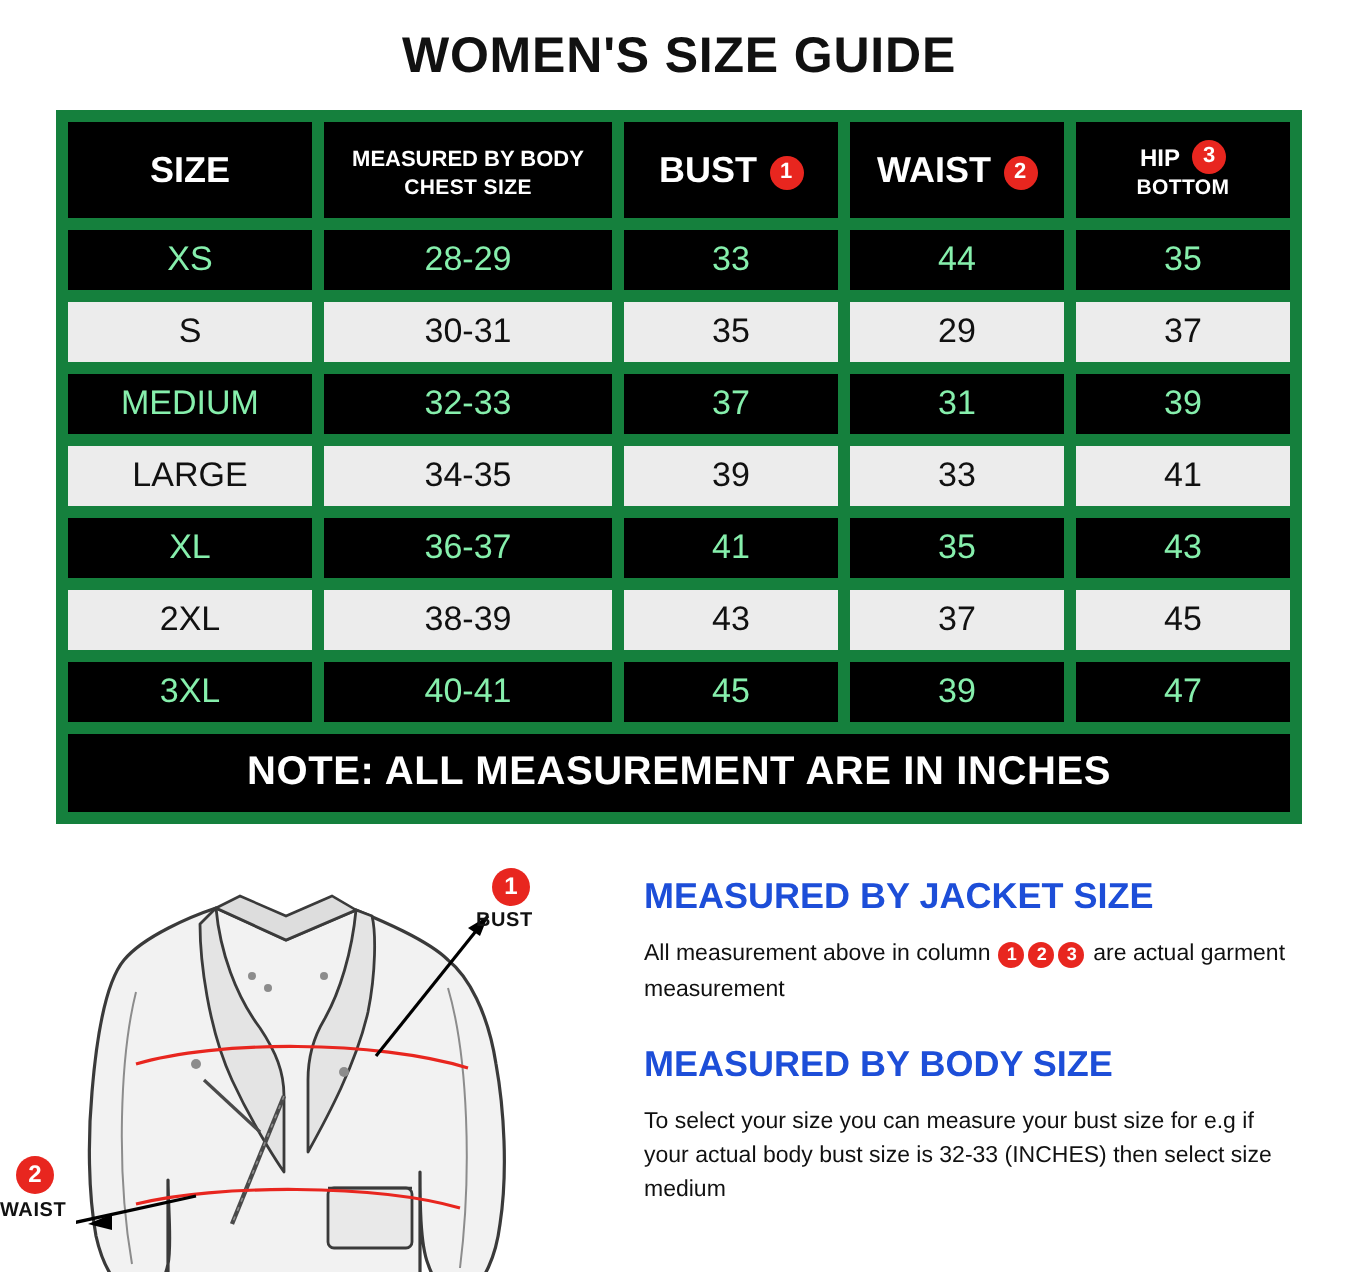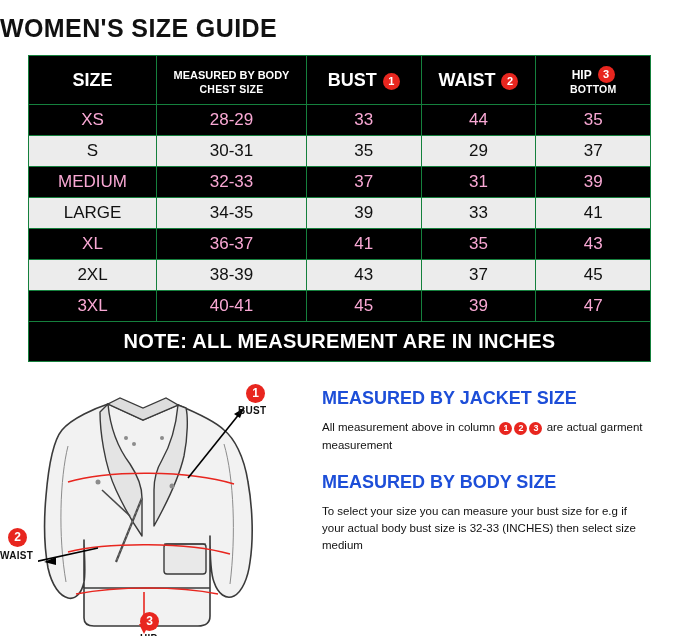--- a/index.html
+++ b/index.html
@@ -13,21 +13,21 @@
   }
   .page {
     position: relative;
     width: 679px;
     height: 636px;
     background: #fff;
   }
 
   
   .title {
-    text-align: left;
+    text-align: center;
     font-size: 25px;
     font-weight: bold;
     letter-spacing: 0.4px;
     padding-top: 14px;
     padding-bottom: 12px;
     color: #111;
   }
 
   
   .table-wrap {
@@ -35,21 +35,21 @@
     margin: 0 auto;
   }
   table.size-table {
     width: 100%;
     border-collapse: collapse;
     table-layout: fixed;
   }
   table.size-table th, table.size-table td {
     text-align: center;
     vertical-align: middle;
-    border: 1px solid #15803d;
+    border: 6px solid #15803d;
   }
   thead th {
     background: #000;
     color: #fff;
     font-size: 16px;
     font-weight: bold;
     padding: 9px 2px;
     line-height: 1.15;
   }
   thead th .sub {
@@ -78,21 +78,21 @@
   .badge.sm {
     width: 13px; height: 13px; line-height: 13px; font-size: 9px; margin: 0 1px;
   }
   tbody td {
     font-size: 17px;
     padding: 5px 2px;
     height: 29px;
   }
   tbody tr.dark td {
     background: #000;
-    color: #f9a8d4;
+    color: #86efac;
   }
   tbody tr.light td {
     background: #ececec;
     color: #111;
   }
   .note-row td {
     background: #000000;
     color: #fff;
     font-size: 20px;
     font-weight: bold;

